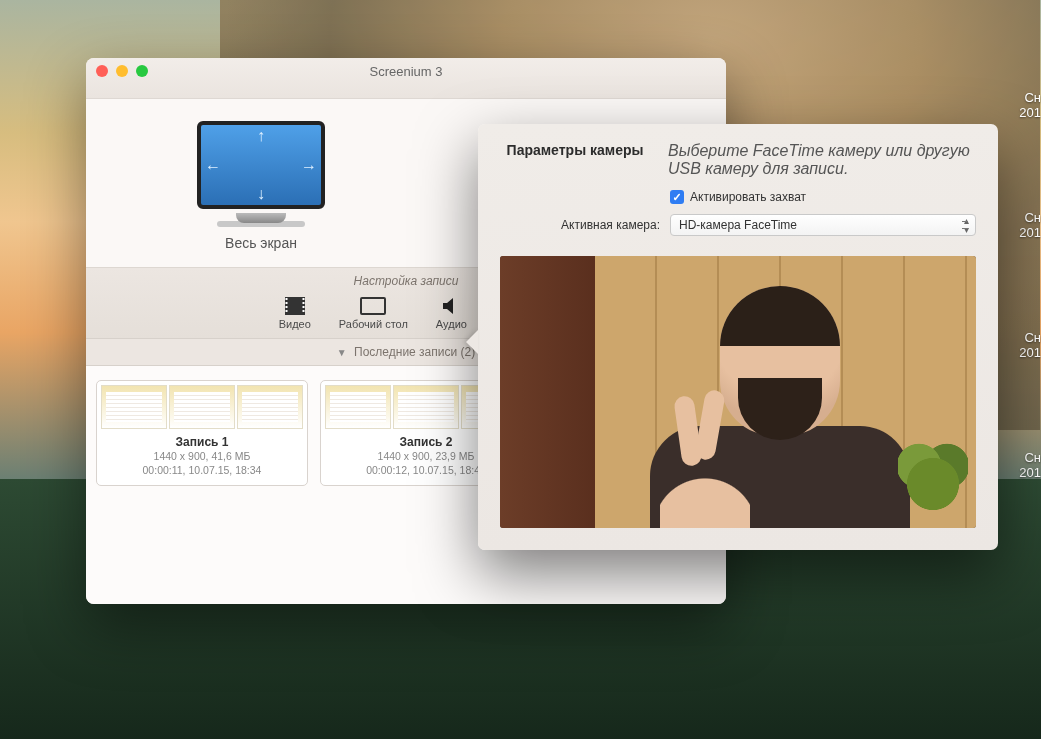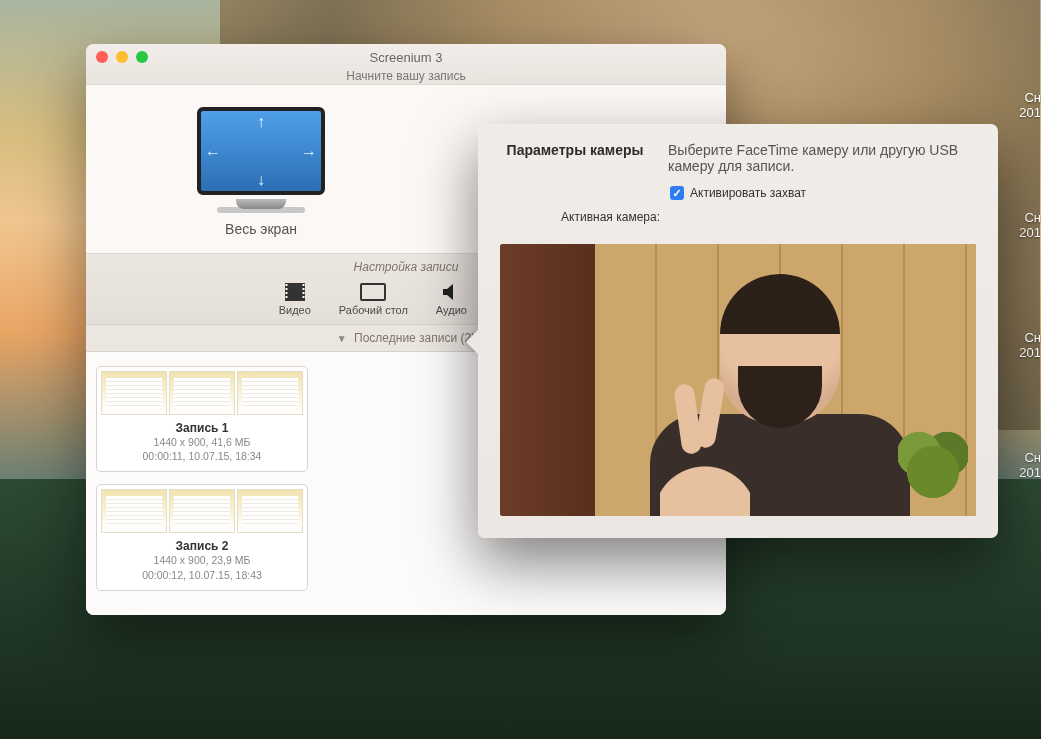--- a/index.html
+++ b/index.html
@@ -42,21 +42,21 @@
     left:0; right:0; bottom:0;
     height:260px;
     background: linear-gradient(#2d4a33,#16281b);
   }
   .right-labels { position:absolute; right:0; top:0; text-align:right; color:#fff; font-size:13px; }
   .right-labels div { margin-top:90px; text-shadow:0 1px 2px rgba(0,0,0,.5); }
 
   
   .window {
     position:absolute;
-    left:86px; top:44px;
+    left:86px; top:58px;
     width:640px;
     background:#f4f0ed;
     border-radius:8px;
     box-shadow:0 22px 60px rgba(0,0,0,.45);
     overflow:hidden;
   }
   .titlebar {
     height:40px;
     background:linear-gradient(#f2ede9,#eae4df);
     position:relative;
@@ -146,21 +146,20 @@
   }
   .recent-header .tri{ display:inline-block; margin-right:4px; color:#888; font-size:10px;}
 
   .recent-body{
     background:#fdfbfa;
     padding:14px 10px 24px;
     min-height:200px;
     display:flex;
     gap:12px;
     align-items:flex-start;
-    flex-direction:column;
   }
   .rec-card{
     width:202px;
     border:1px solid #d9d3ce;
     border-radius:5px;
     background:#fff;
     padding:4px 4px 8px;
     text-align:center;
   }
   .thumbs{display:flex;gap:2px;margin-bottom:6px;}
@@ -185,21 +184,21 @@
     position:absolute;
     left:-12px; top:206px;
     width:0;height:0;
     border-top:12px solid transparent;
     border-bottom:12px solid transparent;
     border-right:12px solid #ede8e4;
     filter:drop-shadow(-2px 0 2px rgba(0,0,0,.15));
   }
   .pop-top{display:flex;gap:18px;align-items:flex-start;}
   .pop-title{font-weight:600;font-size:14px;color:#2c2c2c; min-width:150px;text-align:center;}
-  .pop-desc{font-size:14px;color:#555;flex:1;}
+  .pop-desc{font-size:16px;color:#555;flex:1;font-style:italic;}
   .chk-row{margin:12px 0 10px 170px;font-size:12px;color:#333;display:flex;align-items:center;gap:6px;}
   .chk{
     width:14px;height:14px;border-radius:3px;
     background:#2f7df3;
     display:inline-flex;align-items:center;justify-content:center;
     color:#fff;font-size:11px;font-weight:bold;
   }
   .drop-row{display:flex;align-items:center;gap:10px;margin-bottom:20px;}
   .drop-label{width:160px;text-align:right;font-size:12px;color:#333;}
   .dropdown{
@@ -274,21 +273,20 @@
   </div>
 
   <div class="window">
     <div class="titlebar">
       <div class="traffic">
         <div class="tl close"></div>
         <div class="tl min"></div>
         <div class="tl max"></div>
       </div>
       <div class="title">Screenium 3</div>
-      <div class="subtitle">Начните вашу запись</div>
     </div>
 
     <div class="mode-row">
       <div class="mode">
         <div class="monitor">
           <div class="arrows">
               <span class="l">←</span>
               <span class="r">→</span>
               <span class="t">↑</span>
               <span class="b">↓</span>
@@ -383,20 +381,24 @@
     <div class="pop-top">
       <div class="pop-title">Параметры камеры</div>
       <div class="pop-desc">Выберите FaceTime камеру или другую USB камеру для записи.</div>
     </div>
     <div class="chk-row">
       <span class="chk">✓</span>
       <span>Активировать захват</span>
     </div>
     <div class="drop-row">
       <div class="drop-label">Активная камера:</div>
+      <div class="dropdown">
+        <span>HD-камера FaceTime</span>
+        <span class="chev">▴<br>▾</span>
+      </div>
     </div>
     <div class="preview">
       <div class="door"></div>
       <div class="wall"></div>
       <div class="person">
         <div class="shirt"></div>
         <div class="head"></div>
         <div class="hair"></div>
         <div class="beard"></div>
         <div class="f1"></div>

